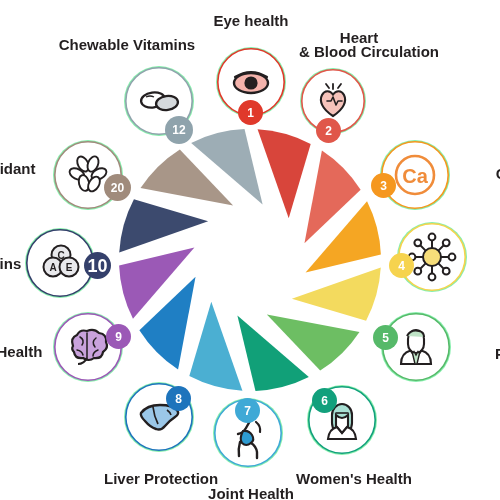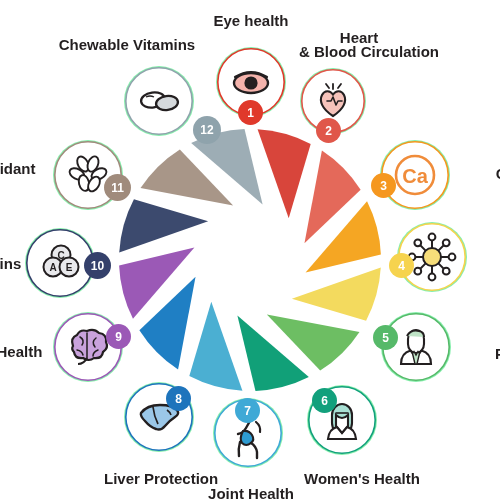--- a/index.html
+++ b/index.html
@@ -173,21 +173,21 @@
       <path d="M25 30 a10 11 0 0 1 20 0 l0 8 a10 11 0 0 1 -20 0 Z" fill="#A9E0D4" stroke="#231f20" stroke-width="2.1"></path>
       <path d="M28.5 28 l13 0" stroke="#231f20" stroke-width="1.6"></path>
       <path d="M29 30 q6 6 12 0 l0 11 a6 7 0 0 1 -12 0 Z" fill="#fff" stroke="#231f20" stroke-width="2.1"></path>
       <path d="M21 54 q1 -10 9 -12 L35 48 l5 -6 q8 2 9 12 Z" fill="#fff" stroke="#231f20" stroke-width="2.1"></path>
       <path d="M30 42 L35 48 l5 -6" fill="none" stroke="#231f20" stroke-width="1.6"></path>
     </svg>
   </div>
   <div class="badge" style="left:312px;top:388px;width:25px;height:25px;font-size:12px;background:#12A07C;">
     <span>6</span>
   </div>
-  <div class="lbl center" style="left:304px;top:472px;width:110px;">Women's Health</div>
+  <div class="lbl center" style="left:296px;top:472px;width:110px;">Women's Health</div>
 
   <div class="ring" style="left:213px;top:398px;width:70px;height:70px;">
     <svg viewBox="0 0 70 70">
       <circle cx="35" cy="35" r="33.2" fill="#fff" stroke="#3FA9D6" stroke-width="1.6"></circle>
       <path d="M40 17 q-4 8 -7 13 q-3 5 -8 6" fill="none" stroke="#231f20" stroke-width="2.4" stroke-linecap="round"></path>
       <path d="M30 33 q6 -1 9 4 q3 5 -1 8 q-5 4 -9 0 q-3 -4 1 -12 Z" fill="#2E9BD1" stroke="#231f20" stroke-width="2.1"></path>
       <path d="M38 45 q5 3 6 9 l0 6" fill="none" stroke="#231f20" stroke-width="2.4" stroke-linecap="round"></path>
       <path d="M27 44 q-2 7 -1 14" fill="none" stroke="#231f20" stroke-width="2.4" stroke-linecap="round"></path>
       <path d="M43 24 q5 4 4 10" fill="none" stroke="#231f20" stroke-width="2.2" stroke-linecap="round"></path>
     </svg>
@@ -227,49 +227,49 @@
     <svg viewBox="0 0 70 70">
       <circle cx="35" cy="35" r="33.2" fill="#fff" stroke="#34406B" stroke-width="1.6"></circle>
       <circle cx="36" cy="27" r="9.5" fill="#E9E9EC" stroke="#231f20" stroke-width="2"></circle>
       <text x="36" y="31" text-anchor="middle" font-family="Liberation Sans, sans-serif" font-size="10" font-weight="bold" fill="#231f20">C</text>
       <circle cx="28" cy="39" r="9.5" fill="#E9E9EC" stroke="#231f20" stroke-width="2"></circle>
       <text x="28" y="43" text-anchor="middle" font-family="Liberation Sans, sans-serif" font-size="10" font-weight="bold" fill="#231f20">A</text>
       <circle cx="44" cy="39" r="9.5" fill="#E9E9EC" stroke="#231f20" stroke-width="2"></circle>
       <text x="44" y="43" text-anchor="middle" font-family="Liberation Sans, sans-serif" font-size="10" font-weight="bold" fill="#231f20">E</text>
     </svg>
   </div>
-  <div class="badge" style="left:84px;top:252px;width:27px;height:27px;font-size:12px;background:#34406B;">
+  <div class="badge" style="left:84px;top:252px;width:27px;height:27px;font-size:18px;background:#34406B;">
     <span>10</span>
   </div>
   <div class="lbl right" style="left:-41px;top:257px;width:65px;">Vitamins</div>
 
   <div class="ring" style="left:53px;top:140px;width:70px;height:70px;">
     <svg viewBox="0 0 70 70">
       <circle cx="35" cy="35" r="33.2" fill="#fff" stroke="#A08B7C" stroke-width="1.6"></circle>
       <g fill="#fff" stroke="#231f20" stroke-width="1.9">
         <ellipse cx="30" cy="24" rx="5" ry="8" transform="rotate(-28 30 24)"></ellipse>
         <ellipse cx="40" cy="24" rx="5" ry="8" transform="rotate(22 40 24)"></ellipse>
         <ellipse cx="24" cy="34" rx="5" ry="8" transform="rotate(-62 24 34)"></ellipse>
         <ellipse cx="46" cy="34" rx="5" ry="8" transform="rotate(62 46 34)"></ellipse>
         <ellipse cx="31" cy="43" rx="5" ry="8" transform="rotate(-14 31 43)"></ellipse>
         <ellipse cx="41" cy="44" rx="5" ry="8" transform="rotate(30 41 44)"></ellipse>
       </g>
     </svg>
   </div>
   <div class="badge" style="left:104px;top:174px;width:27px;height:27px;font-size:12px;background:#A08B7C;">
-    <span>11</span>
+    <span>20</span>
   </div>
   <div class="lbl right" style="left:-47px;top:162px;width:80px;">Antioxidant</div>
 
   <div class="ring" style="left:124px;top:66px;width:70px;height:70px;">
     <svg viewBox="0 0 70 70">
       <circle cx="35" cy="35" r="33.2" fill="#fff" stroke="#8FA3AC" stroke-width="1.6"></circle>
       <ellipse cx="29" cy="34" rx="12" ry="7.5" transform="rotate(-8 29 34)" fill="#fff" stroke="#231f20" stroke-width="2.3"></ellipse>
       <ellipse cx="43" cy="37" rx="11" ry="7" transform="rotate(-8 43 37)" fill="#D5D9DC" stroke="#231f20" stroke-width="2.3"></ellipse>
       <path d="M22 31 q4 -2 8 0" fill="none" stroke="#231f20" stroke-width="1.3"></path>
     </svg>
   </div>
-  <div class="badge" style="left:165px;top:116px;width:28px;height:28px;font-size:12px;background:#8FA3AC;margin-left:28px;">
+  <div class="badge" style="left:165px;top:116px;width:28px;height:28px;font-size:12px;background:#8FA3AC;">
     <span>12</span>
   </div>
   <div class="lbl center" style="left:52px;top:38px;width:150px;">Chewable Vitamins</div>
 
 </div>
 
 </body></html>

